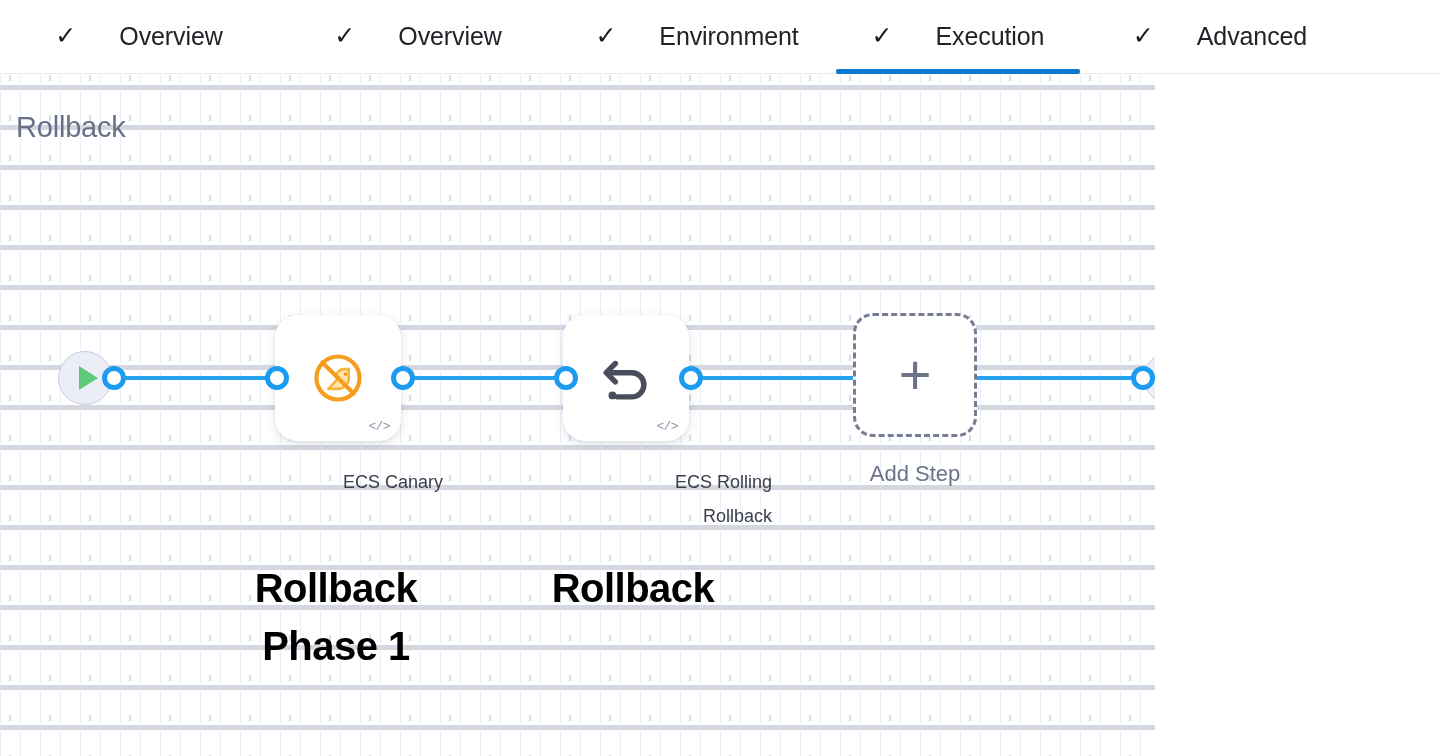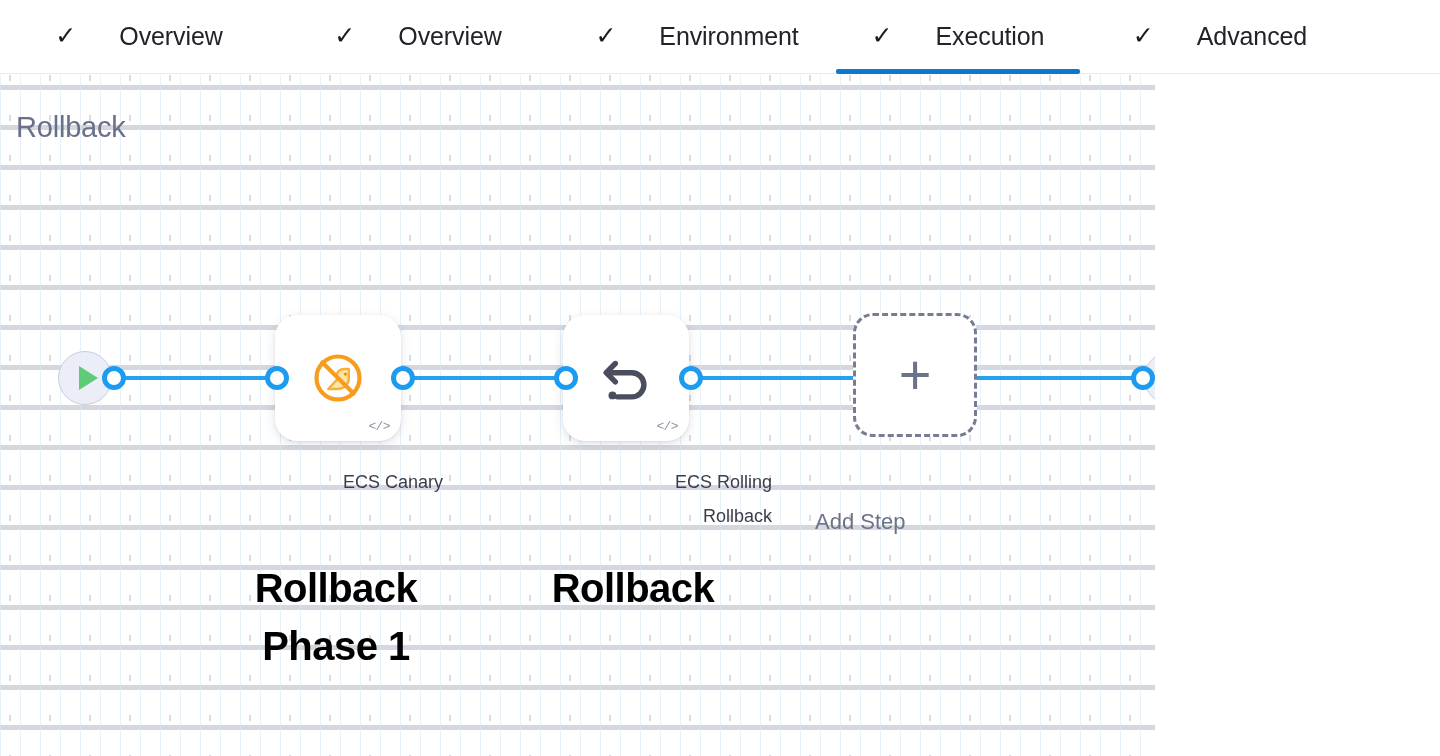--- a/index.html
+++ b/index.html
@@ -255,25 +255,24 @@
   .plus-glyph {
     font-size: 56px;
     line-height: 0.7;
     color: #6c7288;
     font-weight: 300;
   }
   .add-step-label {
     position: absolute;
     left: 815px; top: 386px;
     width: 200px;
-    text-align: left;
+    text-align: center;
     font-size: 22px;
     color: #6c7288;
     z-index: 6;
-    margin-top: 48px;
   }
 
   
   .annot {
     position: absolute;
     width: 300px;
     text-align: center;
     font-size: 40px;
     font-weight: 700;
     line-height: 1.45;

